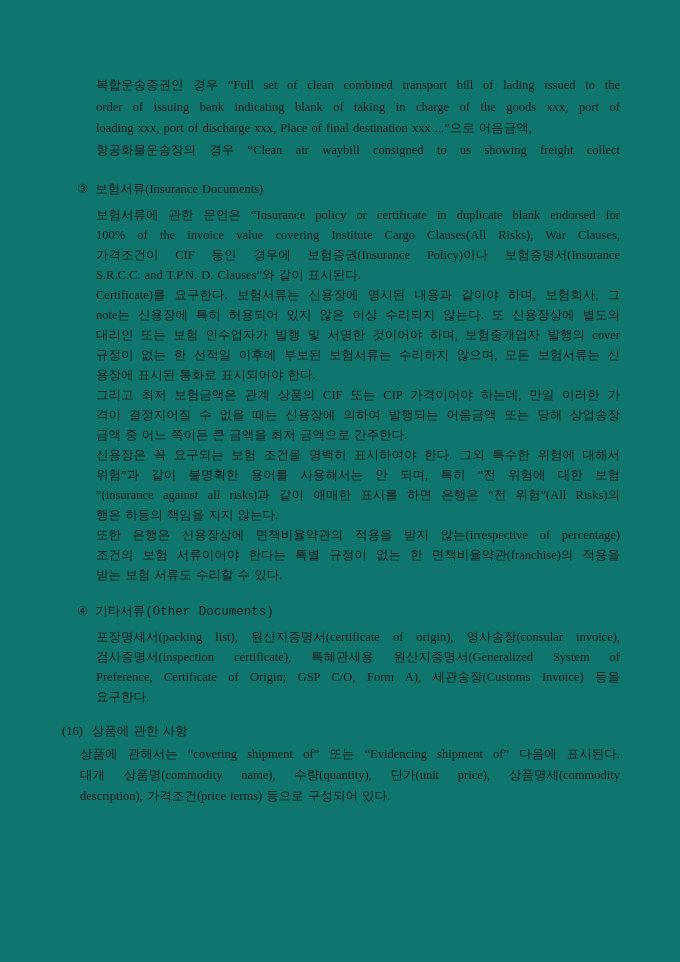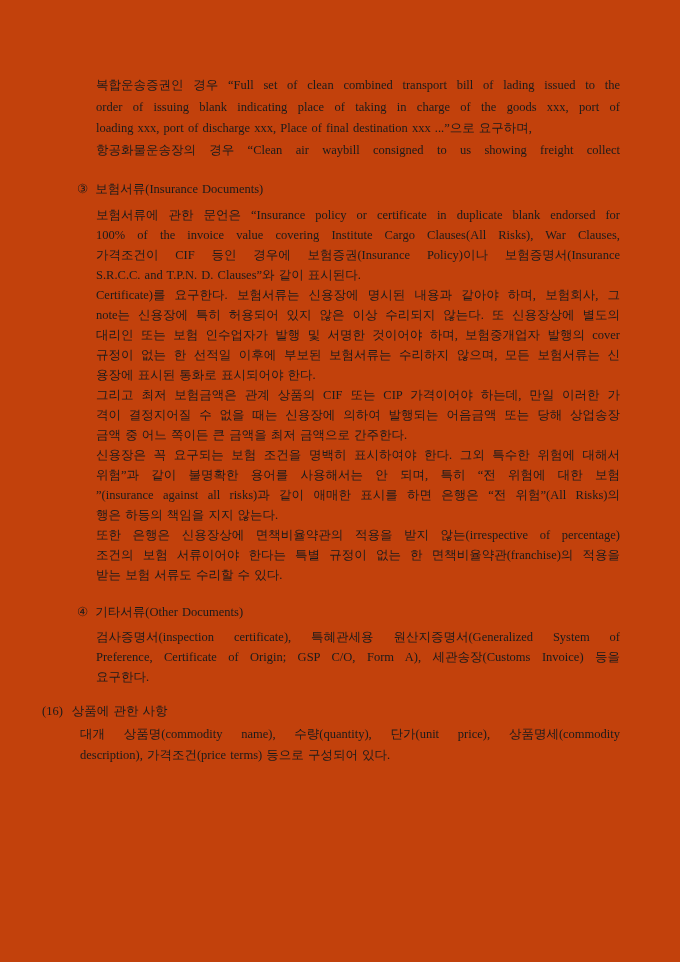--- a/index.html
+++ b/index.html
@@ -4,21 +4,21 @@
 <style>
   html, body { margin: 0; padding: 0; }
   body {
     width: 680px; height: 962px;
     background: #ffffff;
     position: relative;
     overflow: hidden;
     font-family: "Liberation Serif", "DejaVu Serif", serif;
     color: #1b1b1b;
   }
-  .page { position: absolute; inset: 0; background: #c2410c; }
+  .page { position: absolute; inset: 0; background: #0f766e; }
   .doc {
     position: absolute;
     left: 96px; top: 75px;
     width: 524px;
     font-size: 12.5px;
     word-spacing: 1px;
   }
   .para { margin: 0; }
   .line {
     height: 20px; line-height: 20px;
@@ -34,36 +34,36 @@
   
   .p1 .line { height: 21.5px; line-height: 21.5px; }
 
   .heading {
     height: 21px; line-height: 21px;
     white-space: nowrap;
   }
   .heading .marker { margin-right: 7px; }
 
   .h3 { margin-top: 17.5px; margin-bottom: 5px; margin-left: -19px; }
-  .h4 { margin-top: 17px;  margin-bottom: 4px; margin-left: -19px; }
+  .h4 { margin-top: 17px;  margin-bottom: 4px; margin-left: -19px; font-family: Liberation Mono, monospace; }
   .h16 { margin-top: 14px; margin-bottom: 2px; margin-left: -54px; }
-  .h16 .marker { margin-right: 9px; }
+  .h16 .marker { margin-right: 9px; margin-left: 20px; }
 
   .b16 { margin-left: -16px; width: 540px; }
   .b16 .line { height: 21px; line-height: 21px; }
 </style>
 </head>
 <body>
 
 <div class="page">
   <div class="doc" id="doc-root" style="color: rgb(27, 27, 27);">
       <div class="para p1">
         <div class="line stretch">복합운송증권인 경우 “Full set of clean combined transport bill of lading issued to the</div>
-        <div class="line stretch">order of issuing blank indicating place of taking in charge of the goods xxx, port of</div>
-        <div class="line">loading xxx, port of discharge xxx, Place of final destination xxx ...”으로 요구하며,</div>
+        <div class="line stretch">order of issuing bank indicating blank of taking in charge of the goods xxx, port of</div>
+        <div class="line">loading xxx, port of discharge xxx, Place of final destination xxx ...”으로 어음금액,</div>
         <div class="line stretch">항공화물운송장의 경우 “Clean air waybill consigned to us showing freight collect</div>
       </div>
       <div class="heading h3"><span class="marker">③</span><span>보험서류(Insurance Documents)</span></div>
       <div class="para b3">
         <div class="line stretch">보험서류에 관한 문언은 “Insurance policy or certificate in duplicate blank endorsed for</div>
         <div class="line stretch">100% of the invoice value covering Institute Cargo Clauses(All Risks), War Clauses,</div>
         <div class="line stretch">가격조건이 CIF 등인 경우에 보험증권(Insurance Policy)이나 보험증명서(Insurance</div>
         <div class="line">S.R.C.C. and T.P.N. D. Clauses”와 같이 표시된다.</div>
         <div class="line stretch">Certificate)를 요구한다. 보험서류는 신용장에 명시된 내용과 같아야 하며, 보험회사, 그</div>
         <div class="line stretch">note는 신용장에 특히 허용되어 있지 않은 이상 수리되지 않는다. 또 신용장상에 별도의</div>
@@ -76,23 +76,25 @@
         <div class="line stretch">신용장은 꼭 요구되는 보험 조건을 명백히 표시하여야 한다. 그외 특수한 위험에 대해서</div>
         <div class="line stretch">위험”과 같이 불명확한 용어를 사용해서는 안 되며, 특히 “전 위험에 대한 보험</div>
         <div class="line stretch">”(insurance against all risks)과 같이 애매한 표시를 하면 은행은 “전 위험”(All Risks)의</div>
         <div class="line">행은 하등의 책임을 지지 않는다.</div>
         <div class="line stretch">또한 은행은 신용장상에 면책비율약관의 적용을 받지 않는(irrespective of percentage)</div>
         <div class="line stretch">조건의 보험 서류이어야 한다는 특별 규정이 없는 한 면책비율약관(franchise)의 적용을</div>
         <div class="line">받는 보험 서류도 수리할 수 있다.</div>
       </div>
       <div class="heading h4"><span class="marker">④</span><span>기타서류(Other Documents)</span></div>
       <div class="para b4">
+        <div class="line stretch">포장명세서(packing list), 원산지증명서(certificate of origin), 영사송장(consular invoice),</div>
         <div class="line stretch">검사증명서(inspection certificate), 특혜관세용 원산지증명서(Generalized System of</div>
         <div class="line stretch">Preference, Certificate of Origin; GSP C/O, Form A), 세관송장(Customs Invoice) 등을</div>
         <div class="line">요구한다.</div>
       </div>
       <div class="heading h16"><span class="marker">(16)</span><span>상품에 관한 사항</span></div>
       <div class="para b16">
+        <div class="line stretch">상품에 관해서는 “covering shipment of” 또는 “Evidencing shipment of” 다음에 표시된다.</div>
         <div class="line stretch">대개 상품명(commodity name), 수량(quantity), 단가(unit price), 상품명세(commodity</div>
         <div class="line">description), 가격조건(price terms) 등으로 구성되어 있다.</div>
       </div>
     </div>
 </div>
 
 </body></html>

